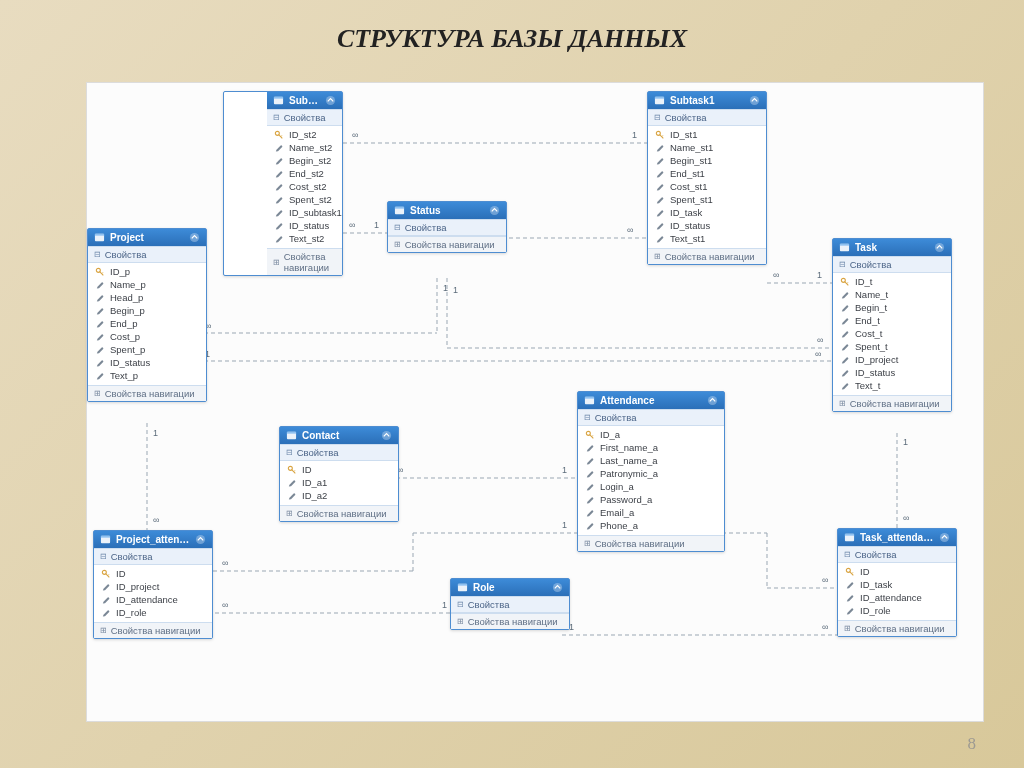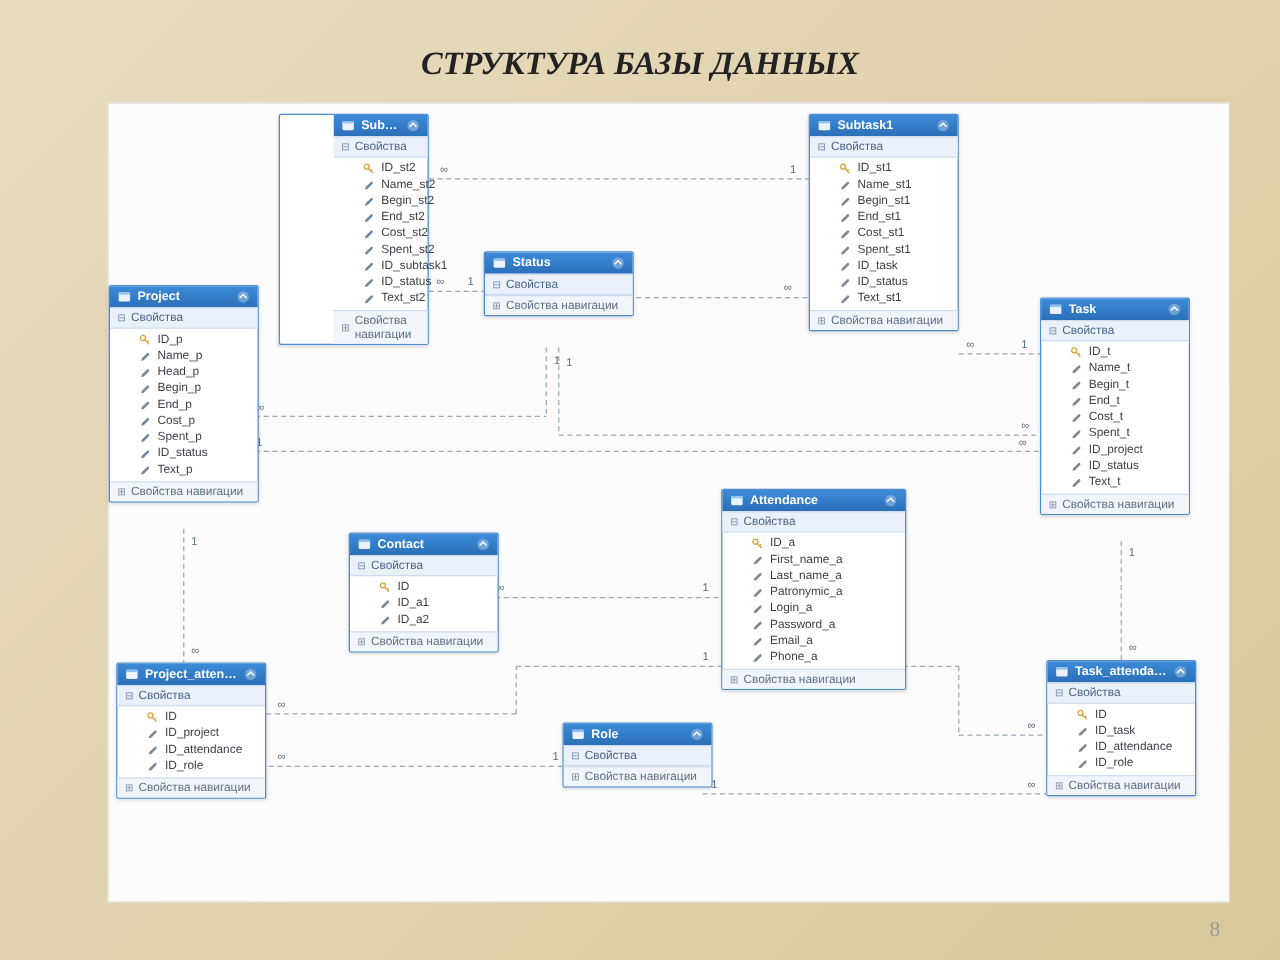--- a/index.html
+++ b/index.html
@@ -10,21 +10,21 @@
     font-size: 11px;
     color: #333;
     position: relative;
   }
   h1.page-title {
     text-align: center;
     font-style: italic;
     font-weight: bold;
     font-size: 26px;
     color: #222;
-    padding: 36px 0 10px 0;
+    padding: 24px 0 10px 0;
     font-family: Georgia, "Times New Roman", serif;
   }
   .canvas {
     position: absolute;
     left: 86px; top: 82px;
     width: 898px; height: 640px;
     background: #fcfcfc;
     border: 1px solid #dcdcdc;
   }
   .entity {
@@ -61,21 +61,20 @@
     align-items: center;
     gap: 4px;
     border-top: 1px solid #cdddef;
     border-bottom: 1px solid #cdddef;
     font-size: 9.5px;
   }
   .section-header .exp { font-size: 8px; color: #6b86a8; }
   ul.fields {
     list-style: none;
     padding: 2px 0 3px 0;
-    margin-left: 16px;
   }
   ul.fields li {
     padding: 1px 7px 1px 7px;
     display: flex;
     align-items: center;
     gap: 5px;
     font-size: 9.5px;
     color: #3b3f46;
     white-space: nowrap;
   }

